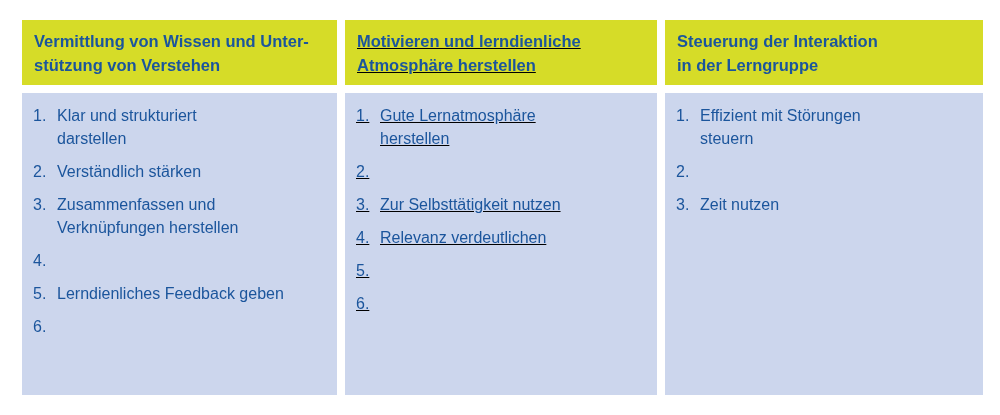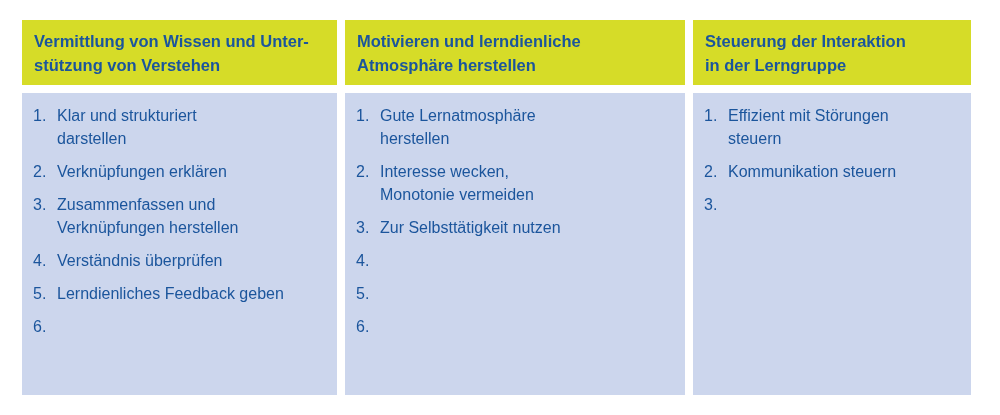--- a/index.html
+++ b/index.html
@@ -27,22 +27,22 @@
     left: 22px;
     display: flex;
     gap: 8px;
   }
   .col {
     display: flex;
     flex-direction: column;
     gap: 8px;
   }
   .col-1 { width: 315px; }
-  .col-2 { width: 340px; }
-  .col-3 { width: 278px; }
+  .col-2 { width: 312px; text-decoration: underline; }
+  .col-3 { width: 318px; }
   .hdr {
     height: 65px;
     background: var(--header-bg);
     color: var(--text);
     font-weight: 700;
     font-size: 16.5px;
     line-height: 24px;
     padding: 9px 8px 0 12px;
     white-space: pre;
   }
@@ -80,30 +80,29 @@
 stützung von Verstehen</div>
     <div class="bod">
       <ol class="items">
         <li>
           <span class="num">1.</span>
           <span class="txt">Klar und strukturiert
 darstellen</span>
         </li>
         <li>
           <span class="num">2.</span>
-          <span class="txt">Verknüpfungen erklären</span>
+          <span class="txt">Verständlich stärken</span>
         </li>
         <li>
           <span class="num">3.</span>
           <span class="txt">Zusammenfassen und
 Verknüpfungen herstellen</span>
         </li>
         <li>
           <span class="num">4.</span>
-          <span class="txt">Verständnis überprüfen</span>
         </li>
         <li>
           <span class="num">5.</span>
           <span class="txt">Lerndienliches Feedback geben</span>
         </li>
         <li>
           <span class="num">6.</span>
         </li>
       </ol>
     </div>
@@ -114,29 +113,28 @@
 Atmosphäre herstellen</div>
     <div class="bod">
       <ol class="items">
         <li>
           <span class="num">1.</span>
           <span class="txt">Gute Lernatmosphäre
 herstellen</span>
         </li>
         <li>
           <span class="num">2.</span>
-          <span class="txt">Interesse wecken,
-Monotonie vermeiden</span>
         </li>
         <li>
           <span class="num">3.</span>
           <span class="txt">Zur Selbsttätigkeit nutzen</span>
         </li>
         <li>
           <span class="num">4.</span>
+          <span class="txt">Relevanz verdeutlichen</span>
         </li>
         <li>
           <span class="num">5.</span>
         </li>
         <li>
           <span class="num">6.</span>
         </li>
       </ol>
     </div>
   </section>
@@ -146,22 +144,22 @@
 in der Lerngruppe</div>
     <div class="bod">
       <ol class="items">
         <li>
           <span class="num">1.</span>
           <span class="txt">Effizient mit Störungen
 steuern</span>
         </li>
         <li>
           <span class="num">2.</span>
-          <span class="txt">Kommunikation steuern</span>
         </li>
         <li>
           <span class="num">3.</span>
+          <span class="txt">Zeit nutzen</span>
         </li>
       </ol>
     </div>
   </section>
 
 </div>
 
 </body></html>

